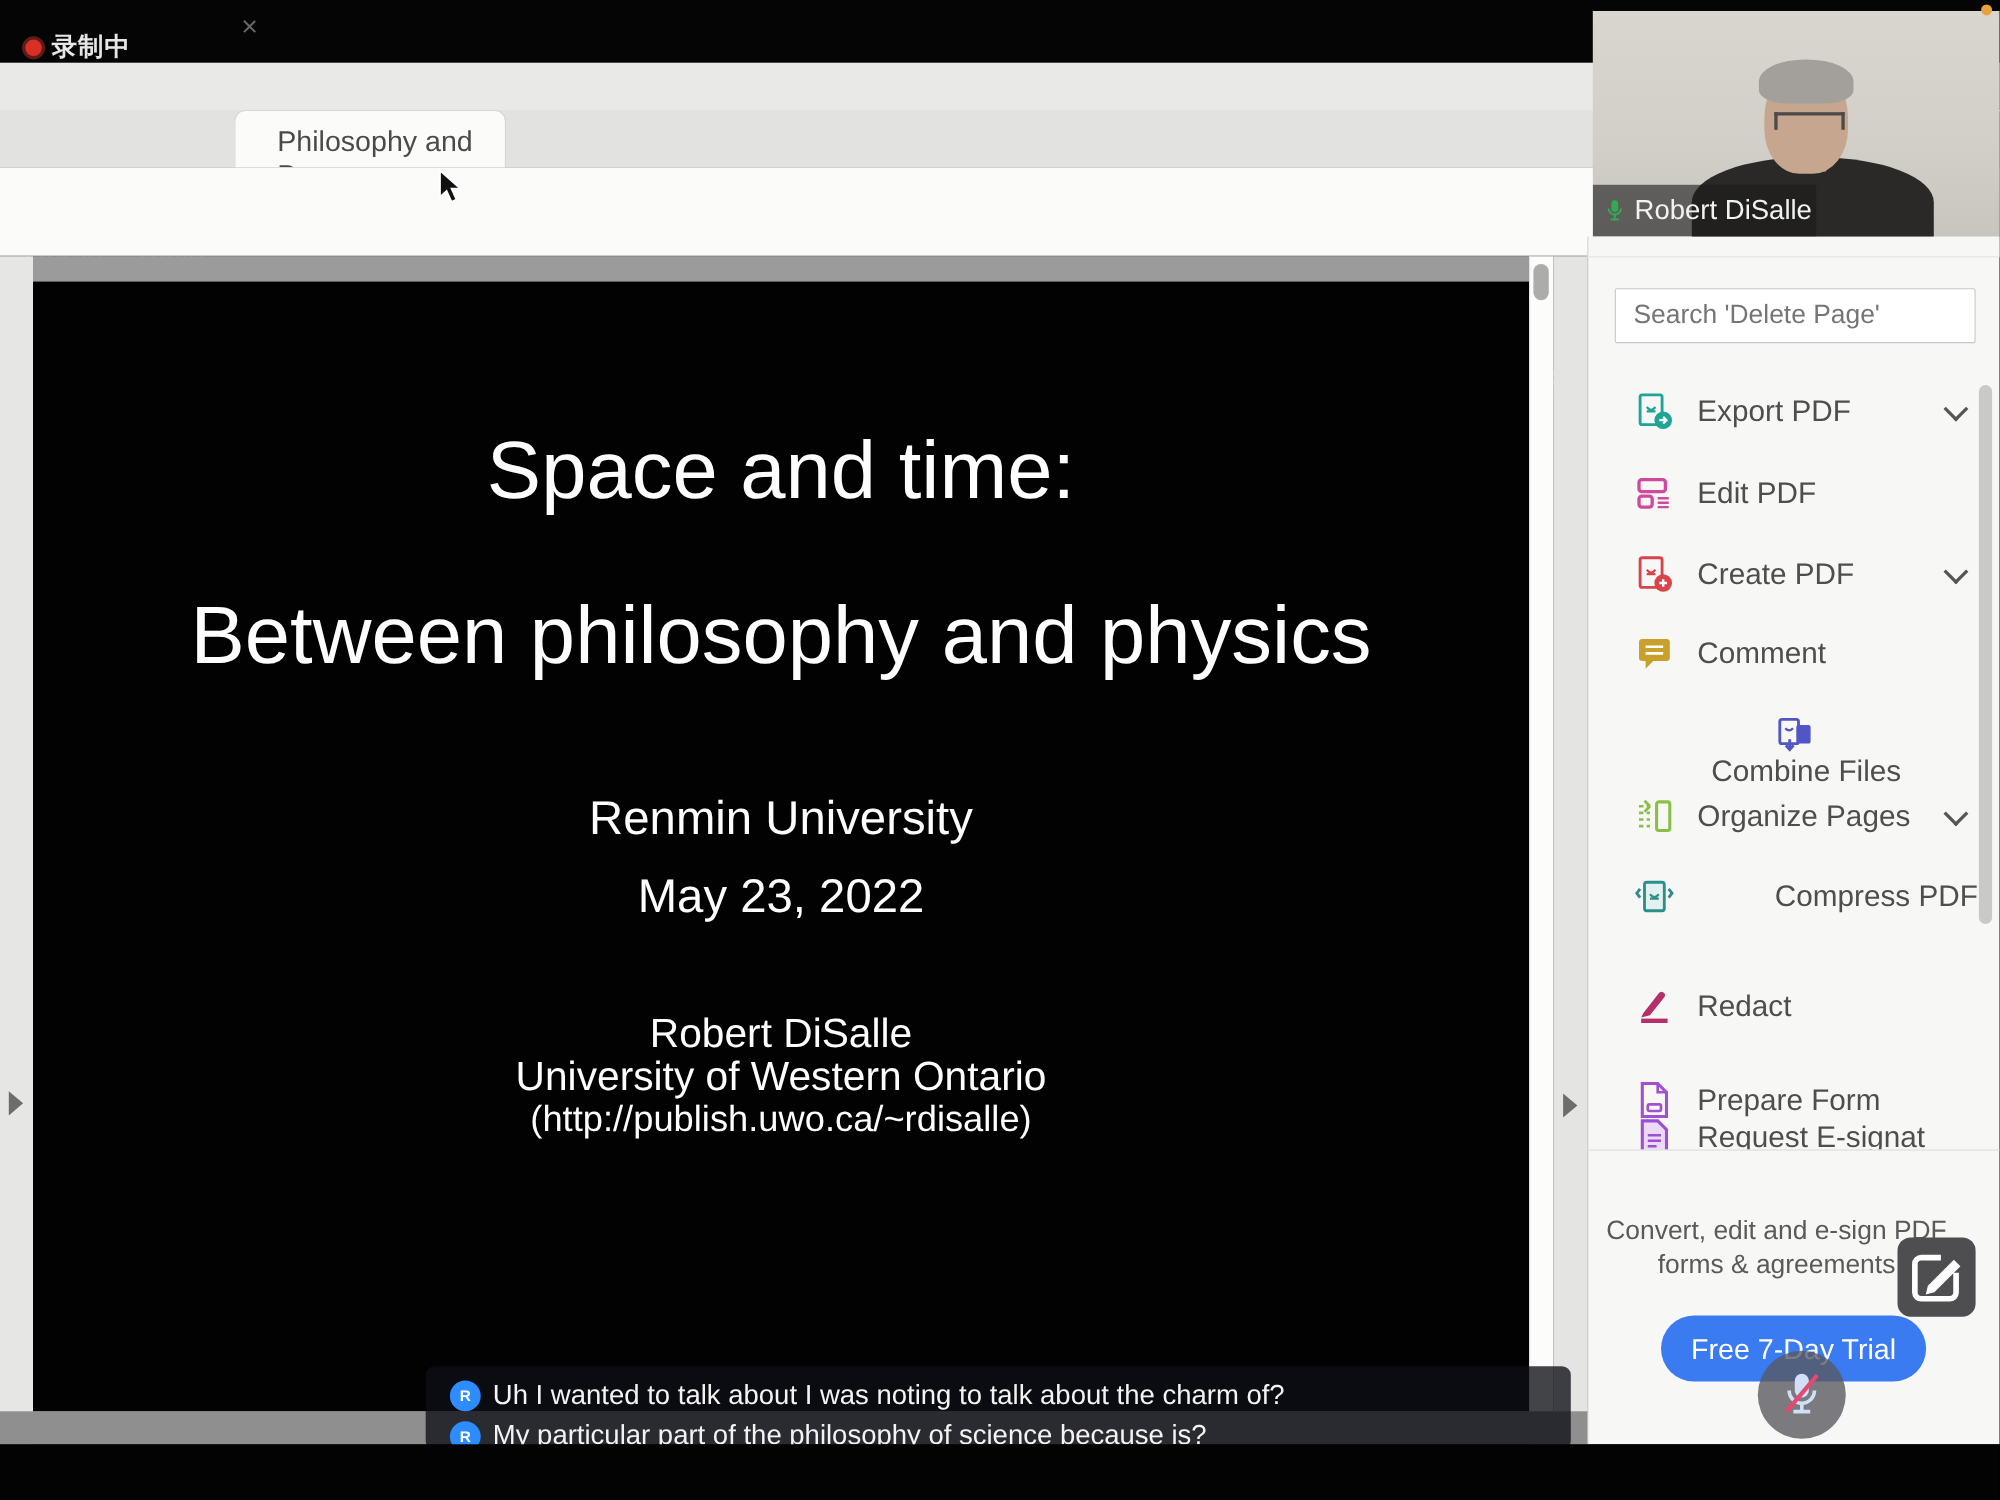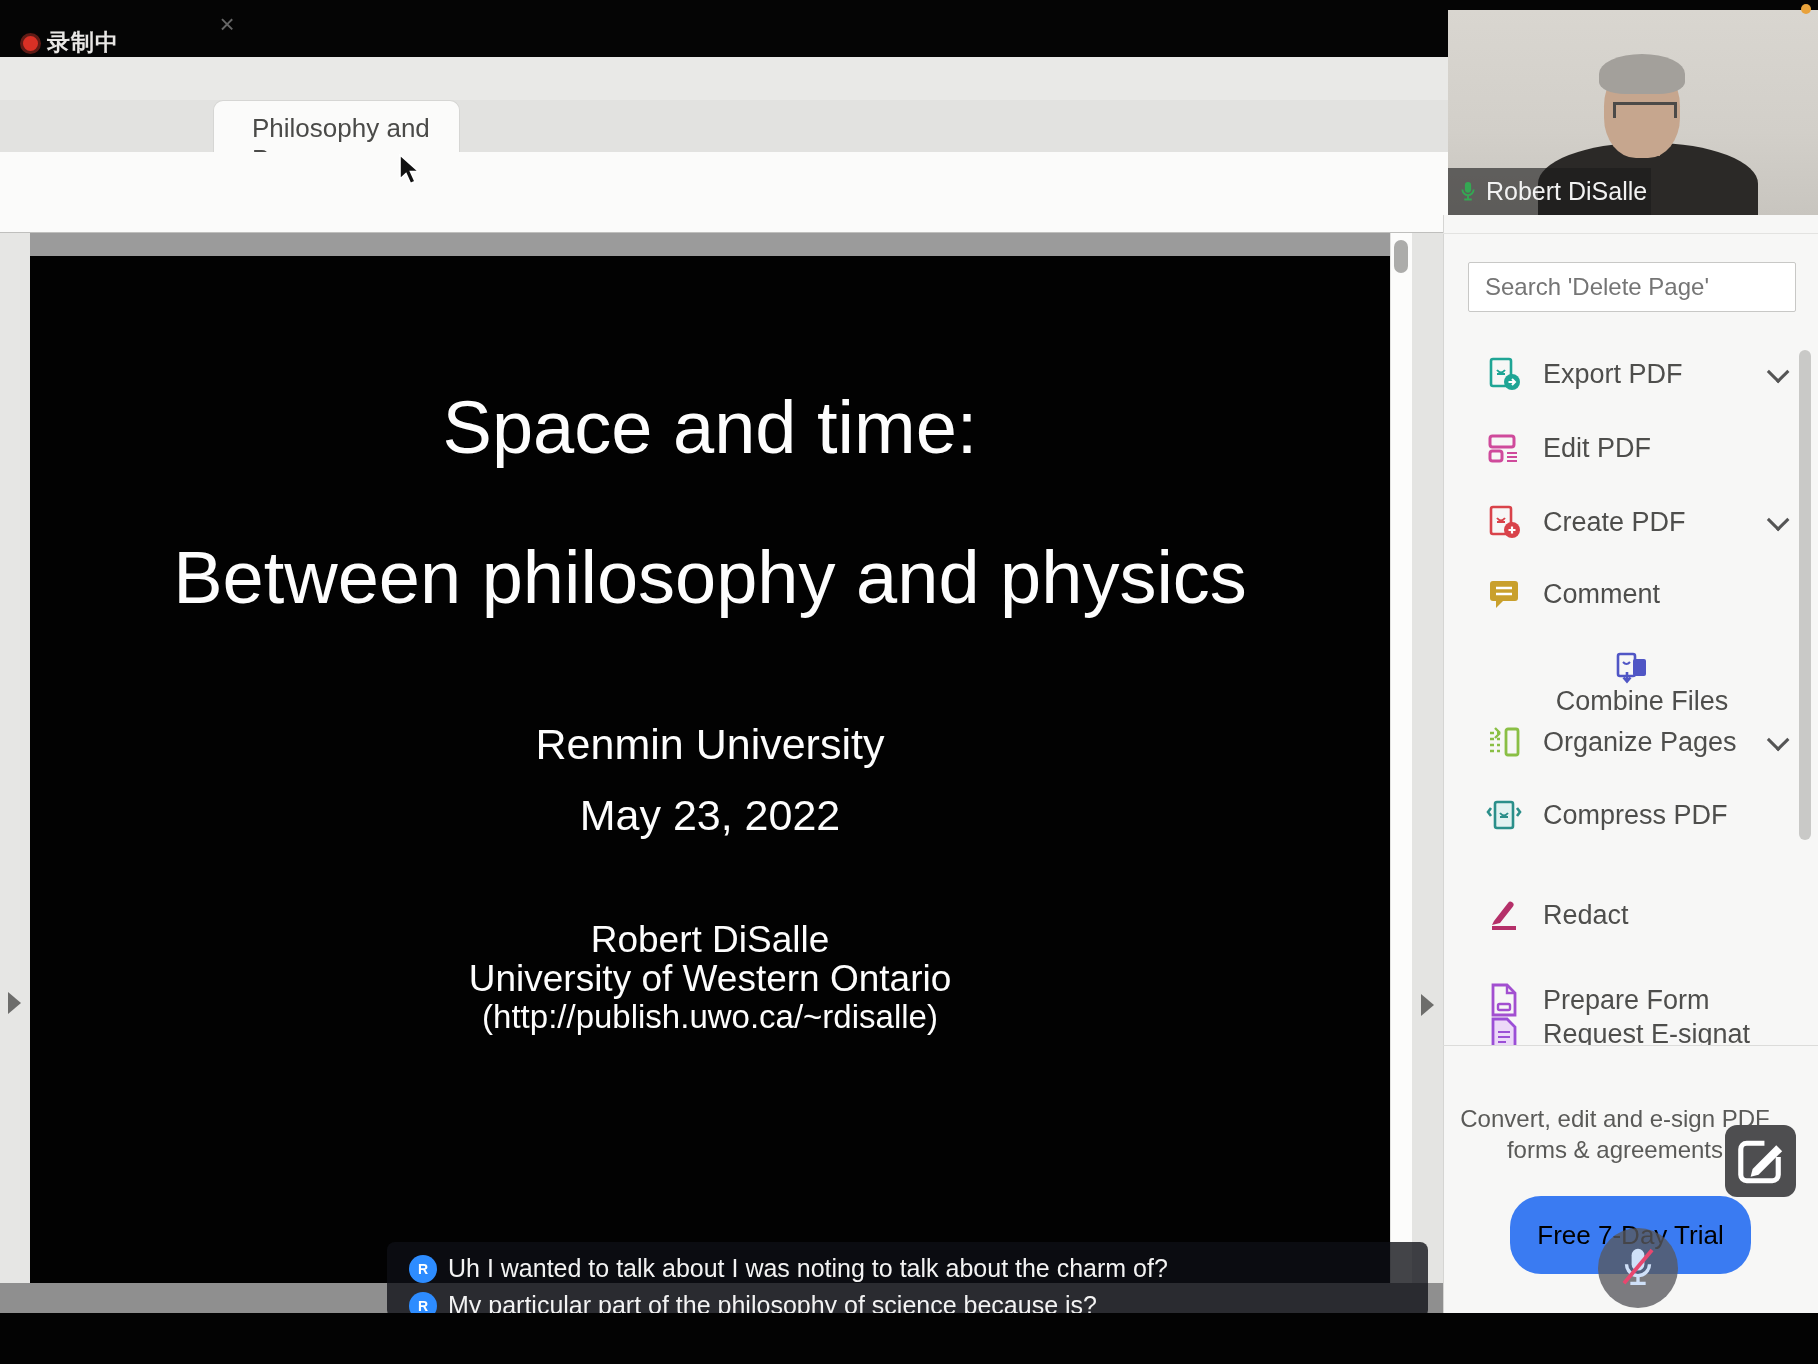--- a/index.html
+++ b/index.html
@@ -69,22 +69,22 @@
   .sb-row{position:absolute;left:43px;width:312px;height:38px;display:flex;align-items:center;}
   .sb-icon{width:36px;height:36px;flex:0 0 36px;margin-right:21px;}
   .sb-label{font-size:27px;color:#4e4e4c;white-space:nowrap;}
   .sb-chev{margin-left:auto;margin-right:14px;width:13px;height:13px;border-right:3px solid #555;
            border-bottom:3px solid #555;transform:rotate(45deg) translateY(-3px);}
   #sb-divider{left:1443px;top:1045px;width:375px;height:1px;background:#dcdcda;}
   #sb-scroll-thumb{left:1799px;top:350px;width:12px;height:490px;background:#c9c9c7;border-radius:6px;}
 
   #promo-text{left:1455px;top:1103px;width:320px;text-align:center;font-size:24px;line-height:31px;color:#5a5a58;}
   #sign-square{left:1725px;top:1125px;width:71px;height:72px;background:#4e4e50;border-radius:12px;}
-  #trial-button{left:1510px;top:1196px;width:241px;height:78px;border-radius:31px;background:#3a7bf2;
-                color:#000000;font-size:26px;display:flex;align-items:center;justify-content:center;}
+  #trial-button{left:1510px;top:1196px;width:241px;height:60px;border-radius:31px;background:#3a7bf2;
+                color:#ffffff;font-size:26px;display:flex;align-items:center;justify-content:center;}
   #muted-mic{left:1598px;top:1228px;width:80px;height:80px;border-radius:50%;background:rgba(88,88,94,.78);
              display:flex;align-items:center;justify-content:center;}
 
   
   #webcam{left:1448px;top:10px;width:370px;height:205px;overflow:hidden;
           background:linear-gradient(180deg,#d9d6d0 0%,#d2cfc9 60%,#c8c5bf 100%);}
   #person-torso{left:90px;top:133px;width:220px;height:85px;background:#2b2927;border-radius:48% 48% 0 0;}
   #person-neck{left:178px;top:122px;width:34px;height:24px;background:#b3927c;}
   #person-head{left:156px;top:52px;width:76px;height:96px;background:#c6a68e;border-radius:46% 46% 42% 42%;}
   #person-hair{left:151px;top:44px;width:86px;height:40px;background:#a3a09b;border-radius:50% 50% 30% 30%;}
@@ -300,21 +300,21 @@
     <div class="sb-row" style="top:383px;">
       <svg class="sb-icon" viewBox="0 0 36 36">
         <rect x="20" y="5" width="12" height="26" rx="2" fill="none" stroke="#8abf45" stroke-width="2.8"></rect>
         <path d="M4 9 h10 M4 15 h10 M4 21 h10 M4 27 h10" stroke="#8abf45" stroke-width="2.4" stroke-dasharray="4 3"></path>
         <path d="M14 9 l-5 -5 M14 9 l-5 5" stroke="#8abf45" stroke-width="2.4" fill="none"></path>
       </svg>
       <span class="sb-label">Organize Pages</span>
       <span class="sb-chev"></span>
     </div>
 
-    <div class="sb-row" style="top:456px;">
+    <div class="sb-row" style="top:456px;justify-content:space-between;">
       <svg class="sb-icon" viewBox="0 0 36 36">
         <rect x="9" y="5" width="18" height="26" rx="2" fill="#e3f2f1" stroke="#2b8f8a" stroke-width="2.6"></rect>
         <path d="M14 16 q4 5 8 0 M14 20 h8" stroke="#2b8f8a" stroke-width="2" fill="none"></path>
         <path d="M5 11 l-3 4 3 4 M31 11 l3 4 -3 4" fill="none" stroke="#2b8f8a" stroke-width="2.6"></path>
       </svg>
       <span class="sb-label">Compress PDF</span>
     </div>
 
     <div class="sb-row" style="top:556px;">
       <svg class="sb-icon" viewBox="0 0 36 36">

